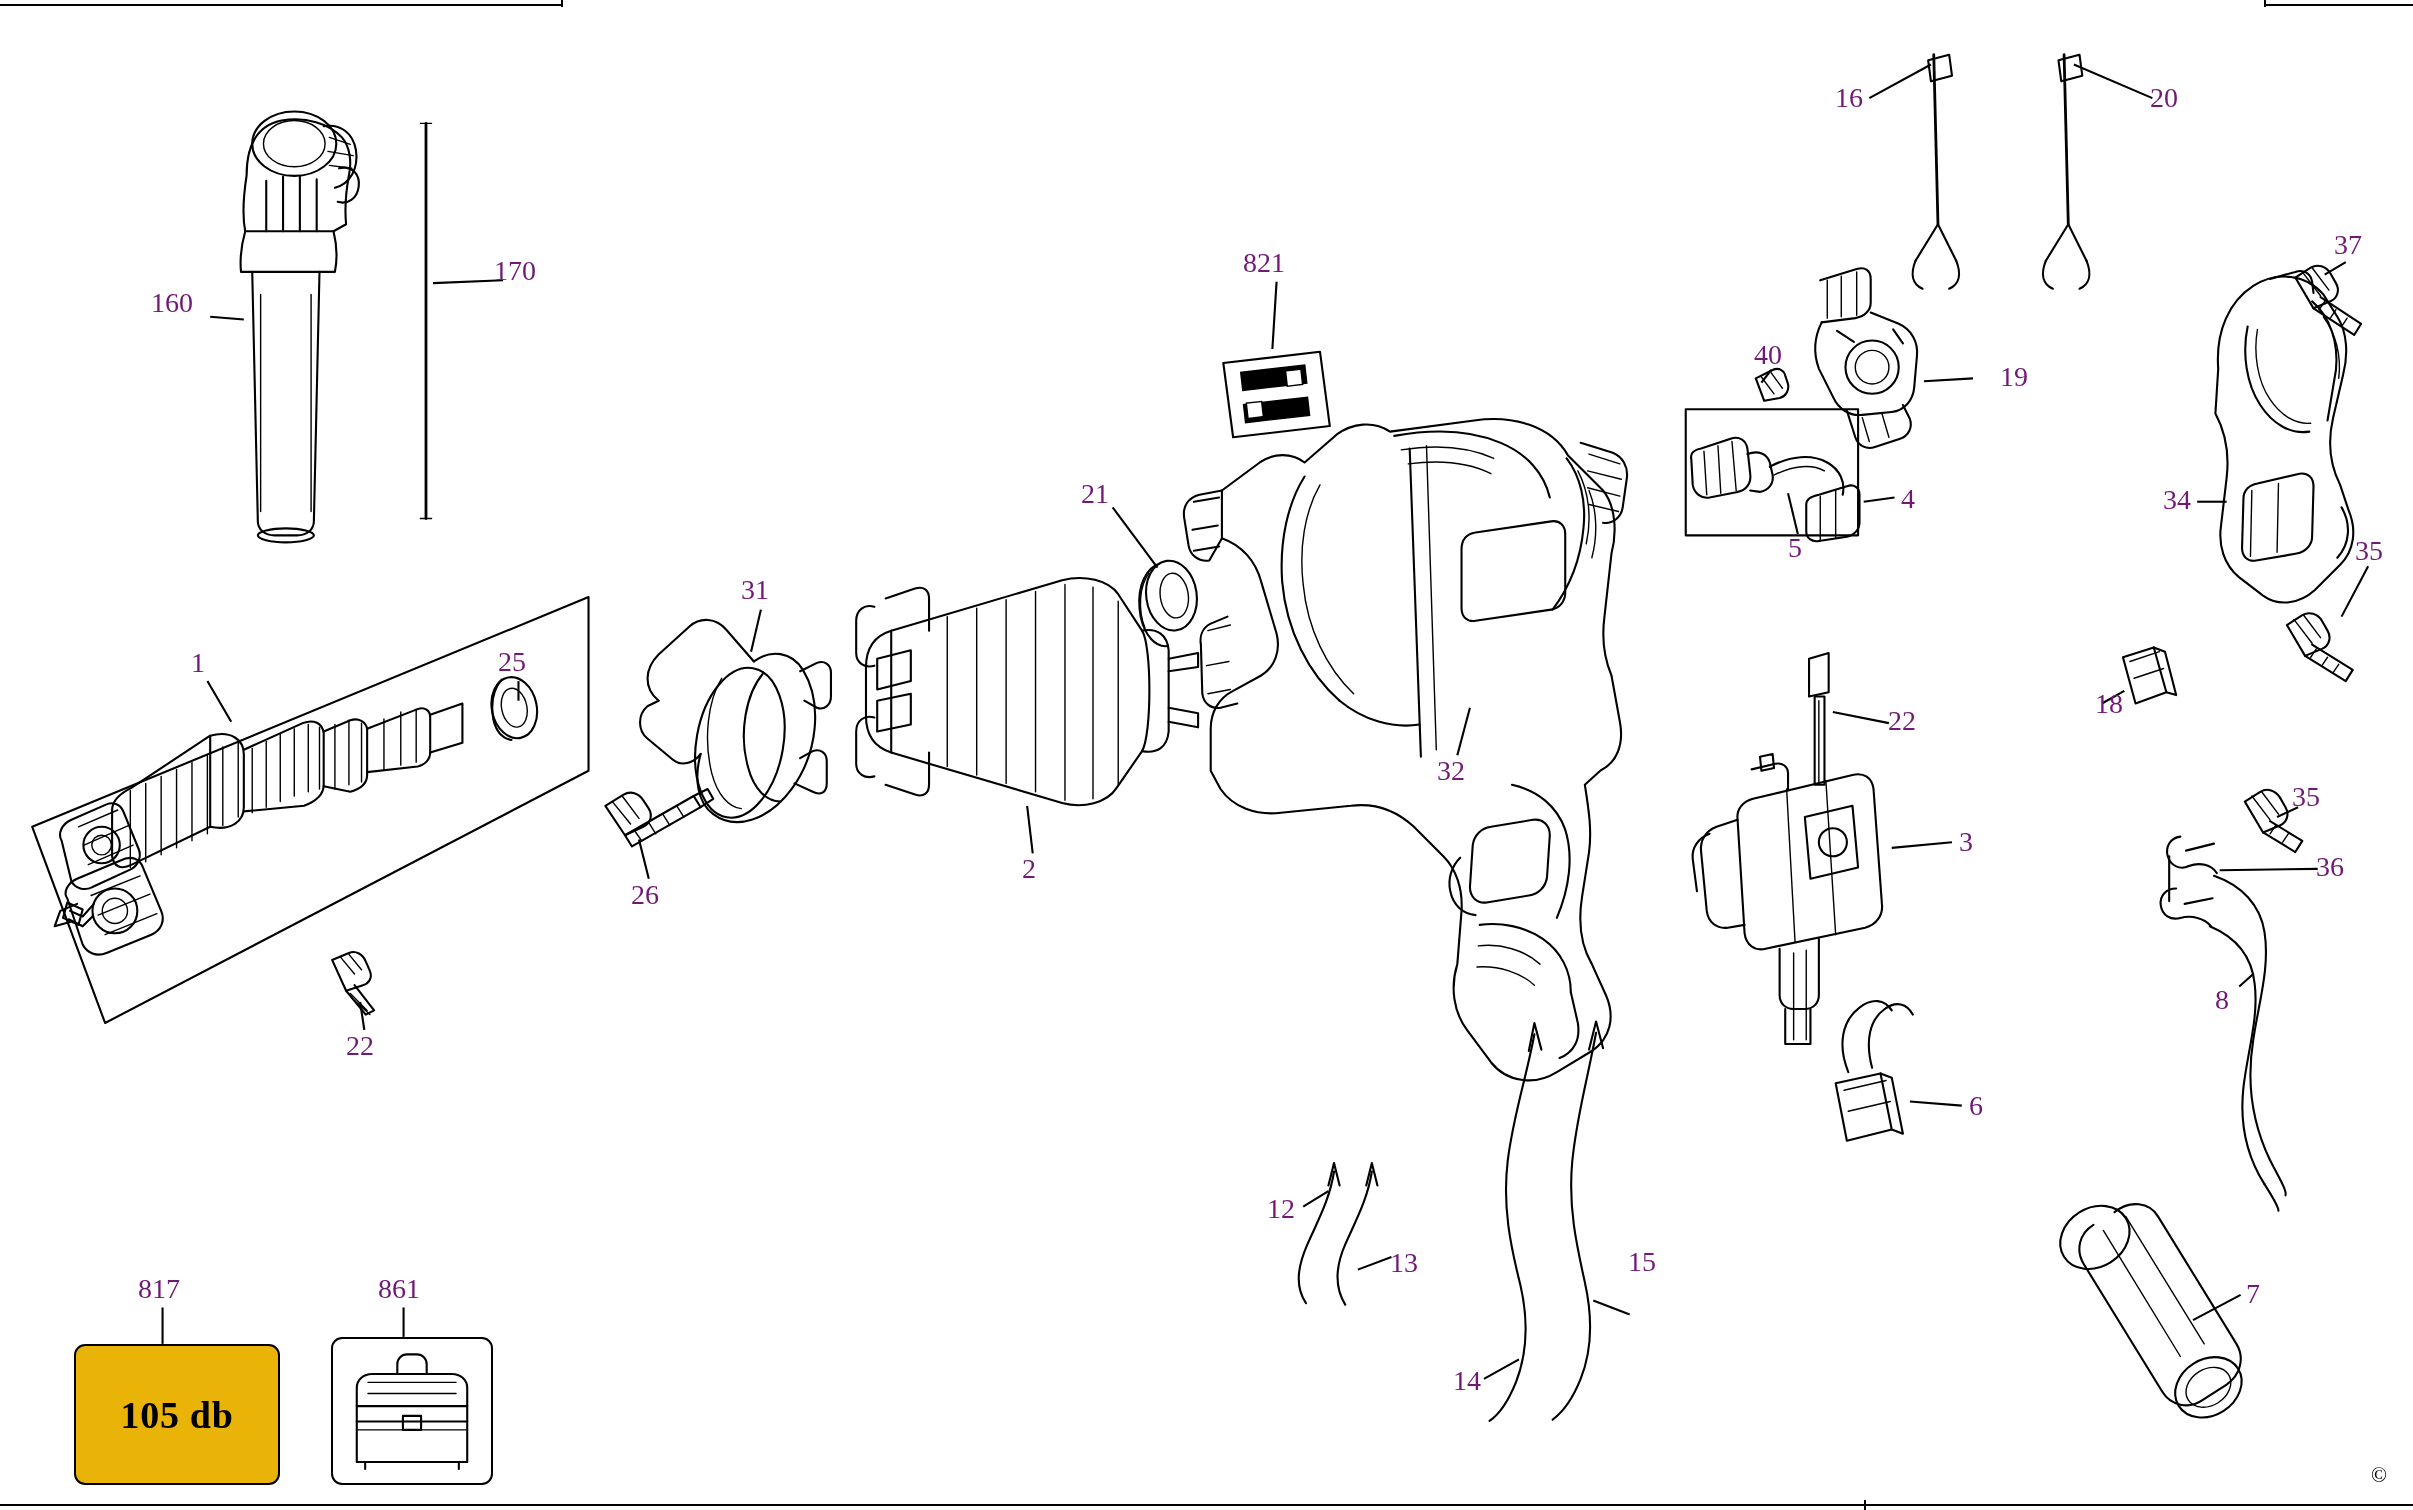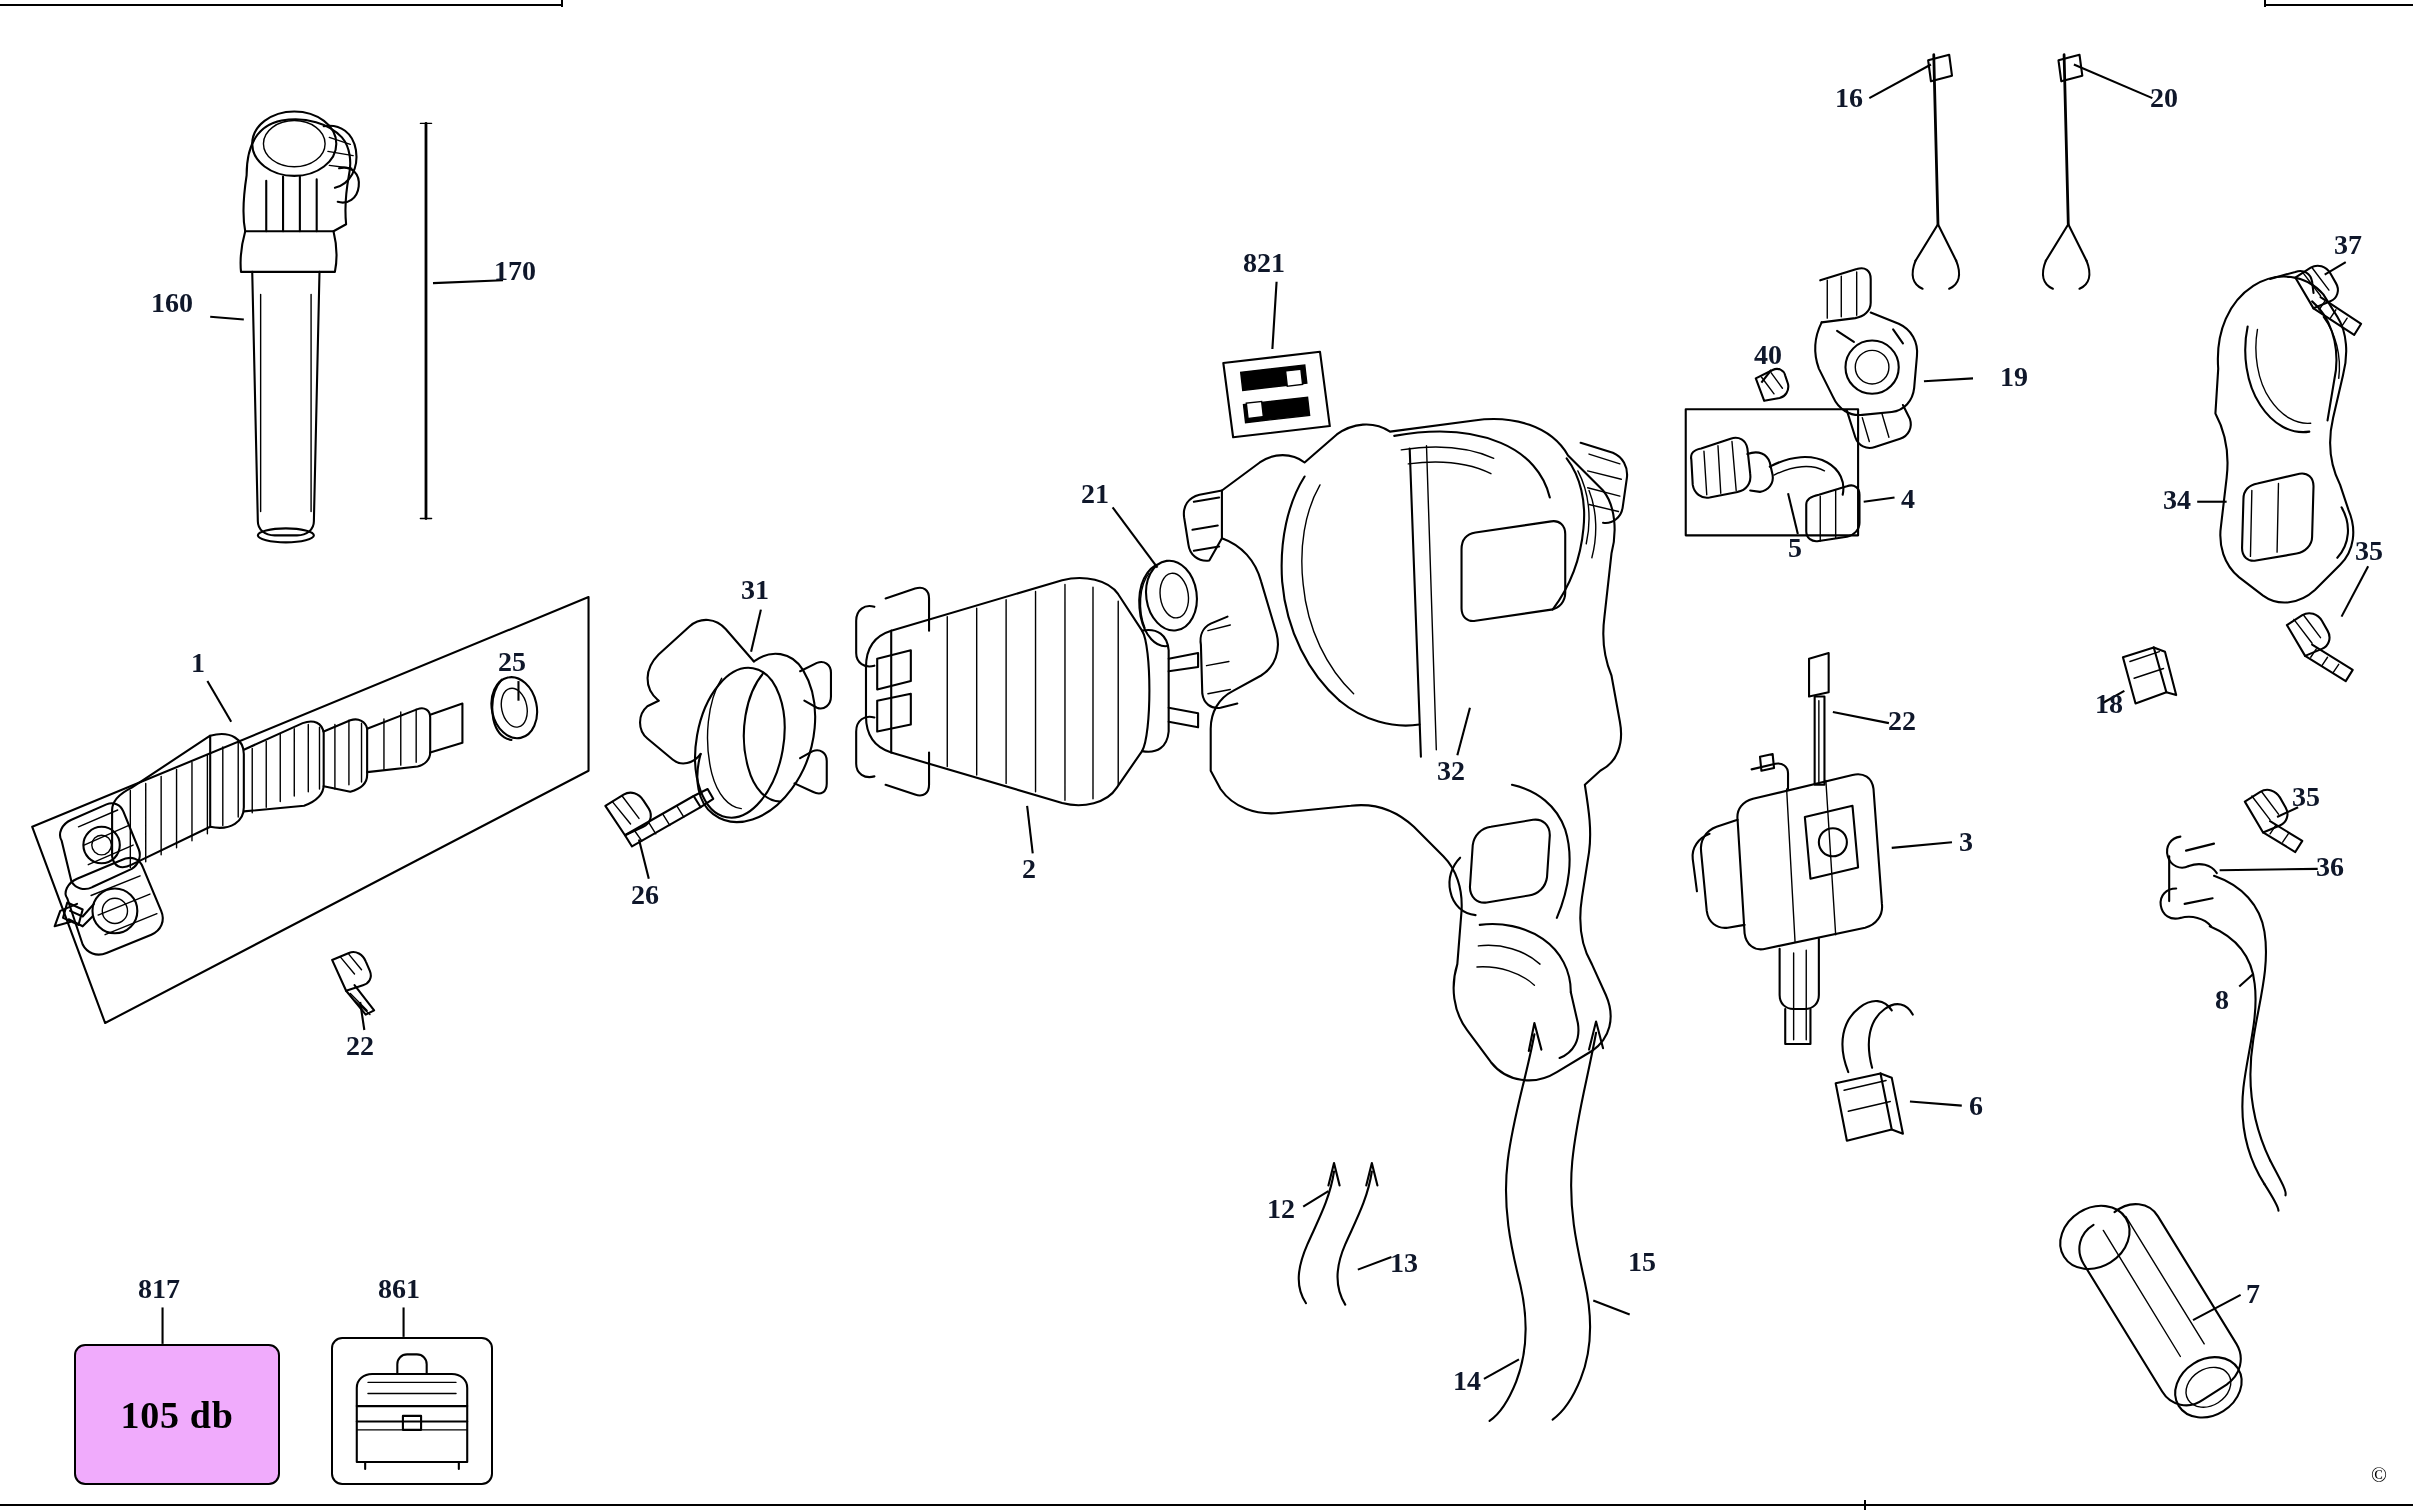--- a/index.html
+++ b/index.html
@@ -18,34 +18,34 @@
     overflow: hidden;
   }
   
   .frame-line {
     position: absolute;
     background: #000;
   }
   .callout {
     position: absolute;
     font-family: "Liberation Serif", serif;
-    font-weight: bold;
-    color: #0f172a;
+    font-weight: normal;
+    color: #701a75;
     white-space: nowrap;
     line-height: 1;
   }
   .c-lg { font-size: 28px; }
   .db-box {
     position: absolute;
     border: 2.8px solid #000;
     border-radius: 11.2px;
     display: flex;
     align-items: center;
     justify-content: center;
-    background: #f0abfc;
+    background: #eab308;
   }
   .db-text {
     font-family: "Liberation Serif", serif;
     font-weight: bold;
     font-size: 38px;
     color: #000;
     letter-spacing: 0.7px;
   }
   .kit-box {
     position: absolute;

